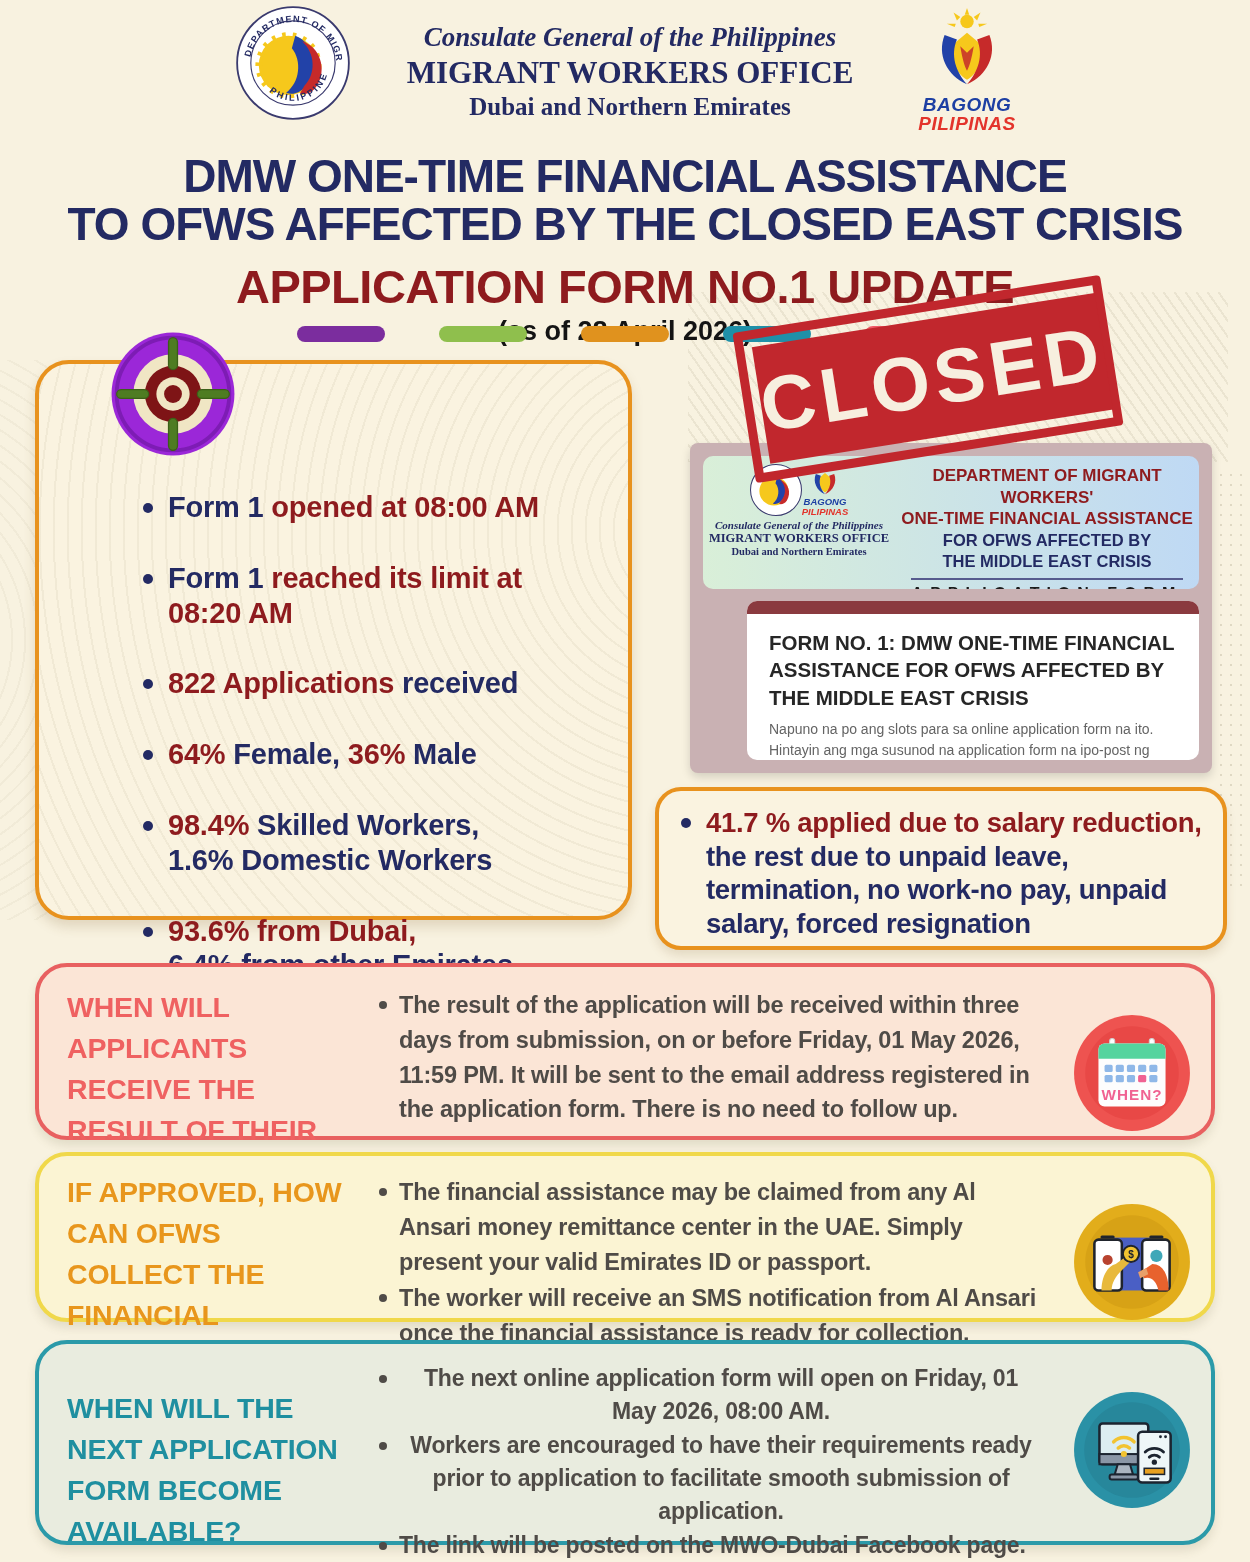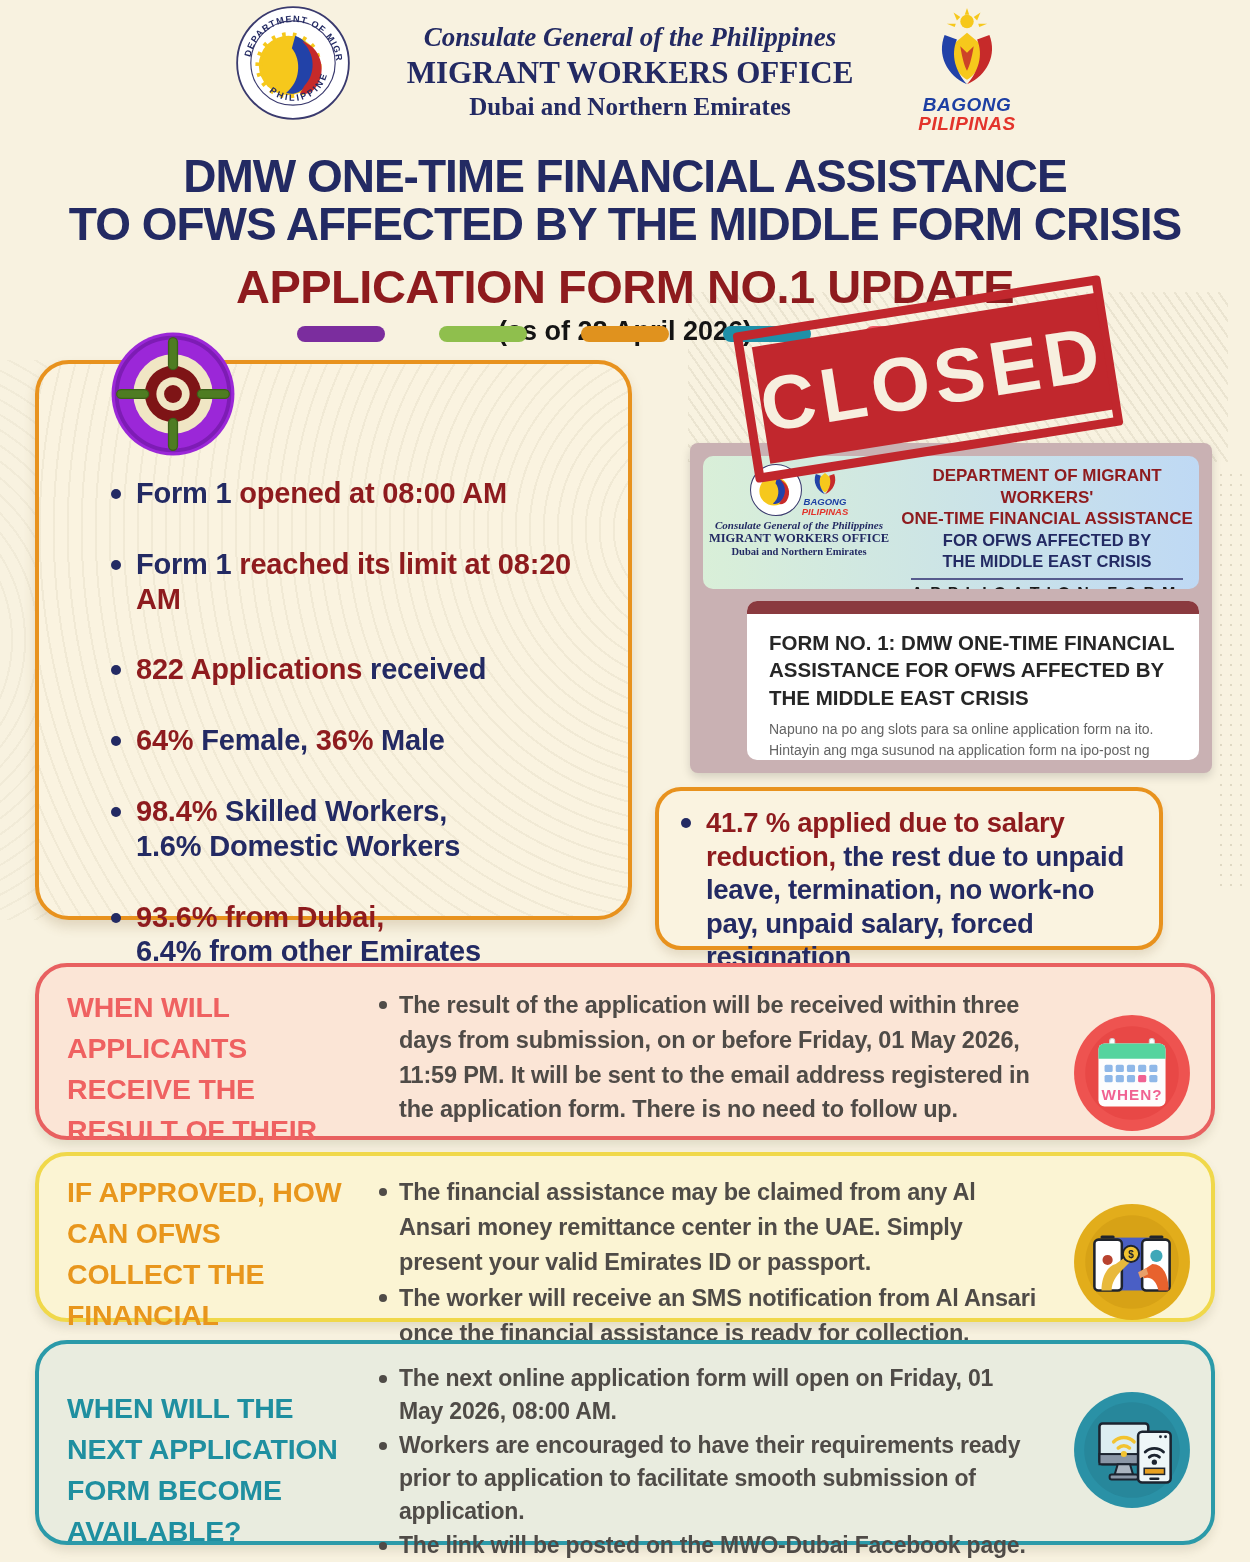--- a/index.html
+++ b/index.html
@@ -32,21 +32,21 @@
   .stamp{position:absolute;left:742px;top:303px;width:372px;height:152px;transform:rotate(-9deg);
          border:9px solid #c1272d;border-radius:4px;padding:8px;box-sizing:border-box;display:flex;z-index:6;}
   .stamp-inner{flex:1;background:#c1272d;display:flex;align-items:center;justify-content:center;
          color:#f7efdf;font-size:76px;font-weight:900;letter-spacing:5px;font-family:"Liberation Sans",sans-serif;}
   
   .stats-box{position:absolute;left:35px;top:360px;width:597px;height:560px;box-sizing:border-box;
     border:4px solid #e8921e;border-radius:34px;z-index:3;
     background:repeating-radial-gradient(circle at 112% 30%,rgba(185,175,145,.14) 0 2px,transparent 2px 14px),#faf3e0;
     box-shadow:0 7px 12px rgba(120,90,40,.18);}
   .target-badge{position:absolute;left:70px;top:-34px;width:128px;height:128px;}
-  .stats-list{list-style:none;margin:0;padding:112px 20px 0 72px;}
+  .stats-list{list-style:none;margin:14px;padding:112px 20px 0 90px;}
   .stat{display:flex;margin-bottom:36px;}
   .b-dot{width:10px;height:10px;border-radius:50%;background:#232a63;margin:13px 15px 0 0;flex:none;}
   .stat .txt{font-size:29px;font-weight:800;line-height:1.2;letter-spacing:-.2px;}
   .nv{color:#232a63;} .mr{color:#8e1b1e;} .block{display:block;}
   
   .shot{position:absolute;left:690px;top:443px;width:522px;height:330px;background:#c9b1b3;border-radius:8px;
         box-shadow:0 4px 10px rgba(0,0,0,.15);z-index:2;}
   .shot-banner{position:absolute;left:13px;top:13px;right:13px;height:133px;border-radius:10px;
         background:linear-gradient(90deg,#d9efd8,#bfd9f4);display:flex;overflow:hidden;}
   .sb-left{width:192px;display:flex;flex-direction:column;align-items:center;padding-top:7px;}
@@ -60,41 +60,41 @@
   .sb-right{flex:1;text-align:center;padding-top:9px;}
   .sbr-m{color:#8e1b1e;font-weight:700;font-size:17px;line-height:1.27;}
   .sbr-n{color:#232a63;font-weight:800;font-size:16.5px;line-height:1.27;}
   .sb-div{height:2px;background:#565b8e;margin:6px 16px 5px;}
   .sbr-f{color:#1c1c1c;font-weight:800;font-size:16px;letter-spacing:7px;}
   .shot-card{position:absolute;left:13px;top:158px;right:13px;bottom:13px;background:#fff;border-radius:10px;overflow:hidden;margin-left:44px;}
   .card-topbar{height:13px;background:#8a3a3f;}
   .card-title{padding:15px 22px 4px;font-size:20.5px;font-weight:800;color:#262626;line-height:1.33;}
   .card-body{padding:4px 22px;font-size:14px;color:#646464;line-height:1.5;}
   
-  .reasons-box{position:absolute;left:655px;top:787px;width:508px;height:163px;box-sizing:border-box;
+  .reasons-box{position:absolute;left:655px;top:787px;width:572px;height:163px;box-sizing:border-box;
     border:4px solid #e8921e;border-radius:26px;background:#faf3e0;z-index:3;display:flex;
     padding:15px 20px 0 22px;box-shadow:0 6px 10px rgba(120,90,40,.15);}
   .reasons-box .txt{font-size:27.5px;font-weight:800;line-height:1.22;letter-spacing:-.3px;}
   .reasons-box .b-dot{margin-top:12px;}
   
   .qa{position:absolute;left:35px;width:1180px;border-radius:32px;display:flex;box-sizing:border-box;z-index:3;
       box-shadow:0 6px 10px rgba(100,90,60,.14);}
   .qa .q{width:322px;padding:20px 6px 0 28px;font-size:28.5px;font-weight:800;line-height:1.44;box-sizing:border-box;letter-spacing:-.2px;}
   .qa .answers{flex:1;list-style:none;margin:4px;padding:17px 6px 0 14px;}
   .qa .answers li{display:flex;font-size:23.5px;font-weight:700;color:#4f4b47;line-height:1.48;margin-bottom:2px;letter-spacing:-.2px;}
   .qa .answers .b-dot{width:8px;height:8px;background:#4f4b47;margin:13px 12px 0 0;}
   .qa .icon-wrap{width:158px;display:flex;align-items:flex-start;justify-content:center;margin-top:45px;}
   .qa1{top:963px;height:177px;background:#fbe5d6;border:4.5px solid #e86060;}
   .qa1 .q{color:#ef6161;}
   .qa2{top:1152px;height:170px;background:#fbf4d3;border:4.5px solid #f0d84a;}
   .qa2 .q{color:#e8961c;padding-top:16px;}
   .qa2 .answers{padding-top:15px;}
   .qa3{top:1340px;height:205px;background:#e9ecdf;border:4.5px solid #2b9aa9;}
   .qa3 .q{color:#1f8fa0;padding-top:44px;}
-  .qa3 .answers{padding-top:14px;}
+  .qa3 .answers{padding-top:14px;text-align:center;}
   .qa3 .answers li{font-size:23px;line-height:1.42;}
 </style>
 </head>
 <body>
 
 <div class="page">
 
   <div class="deco-hatch"></div>
   <div class="deco-dots"></div>
   <div class="deco-swirl"></div>
@@ -140,21 +140,21 @@
       <path d="M30 24 C 23 42 32 60 50 68 C 40 57 35 42 41 28 Z" fill="#2242a8"></path>
       <path d="M70 24 C 77 42 68 60 50 68 C 60 57 65 42 59 28 Z" fill="#c62a2a"></path>
       <path d="M44 34 C 46 46 48 52 50 56 C 52 52 54 46 56 34 L 50 40 Z" fill="#c62a2a" opacity=".85"></path>
     </svg>
     <div class="bagong-t1">BAGONG</div>
     <div class="bagong-t2">PILIPINAS</div>
   </div>
 
   <div class="titleblock">
     <div class="t1">DMW ONE-TIME FINANCIAL ASSISTANCE</div>
-    <div class="t2">TO OFWS AFFECTED BY THE MIDDLE FORM CRISIS</div>
+    <div class="t2">TO OFWS AFFECTED BY THE CLOSED EAST CRISIS</div>
     <div class="t3">APPLICATION FORM NO.1 UPDATE</div>
     <div class="tdate">(as of 28 April 2026)</div>
   </div>
   <div class="dashes">
     <span class="dash" style="background: rgb(123, 45, 158);"></span>
     <span class="dash" style="background: rgb(143, 191, 77);"></span>
     <span class="dash" style="background: rgb(224, 146, 30);"></span>
     <span class="dash" style="background: rgb(31, 144, 168);"></span>
     <span class="dash" style="background: rgb(240, 90, 102);"></span>
   </div>

